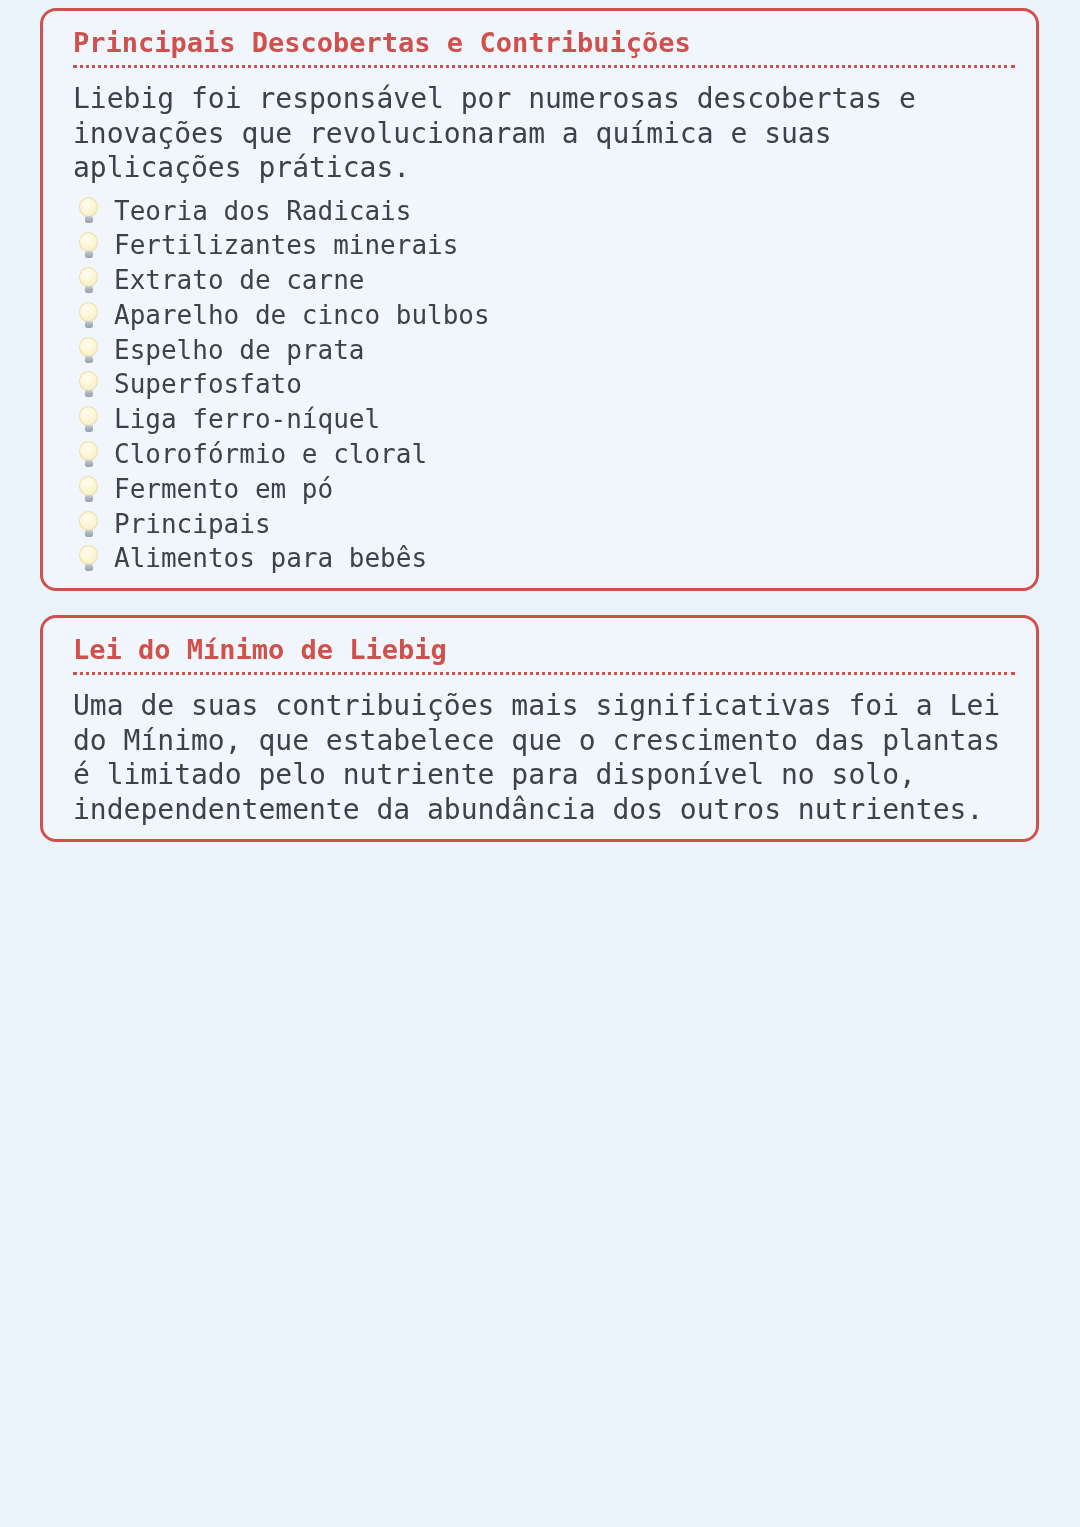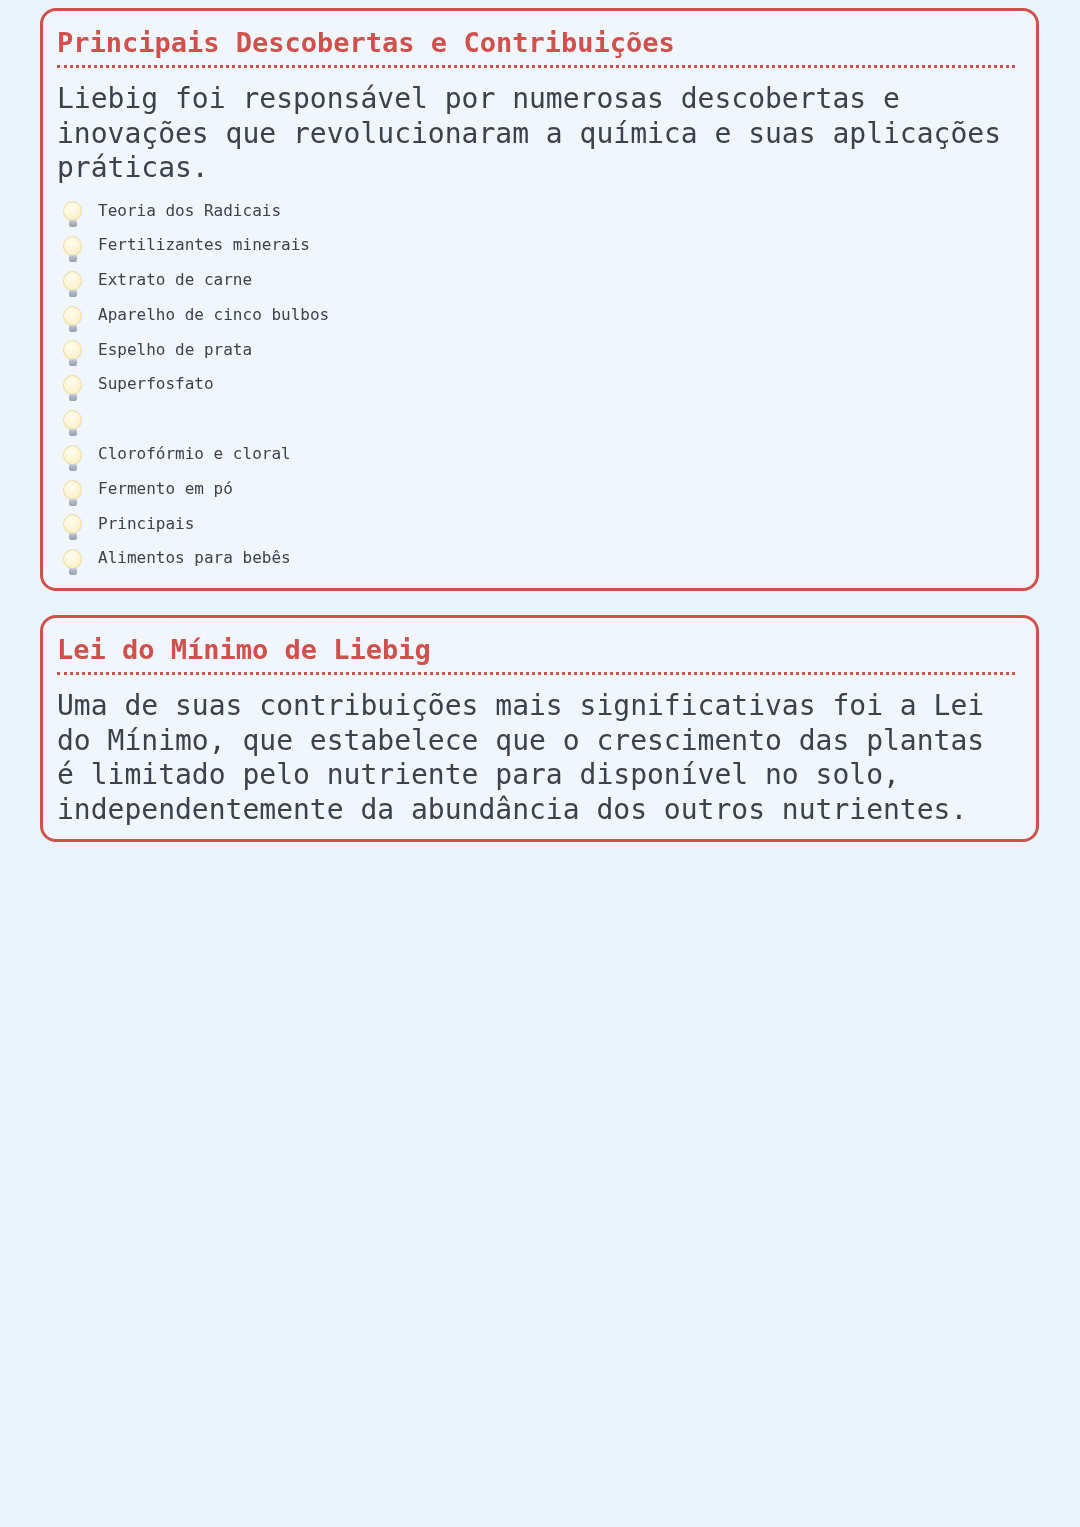--- a/index.html
+++ b/index.html
@@ -22,21 +22,21 @@
     font-family: "DejaVu Sans Mono", "Liberation Mono", monospace;
     color: var(--text-color);
   }
   .page {
     padding: 8px 41px 40px 40px;
   }
   .card {
     background: var(--card-background);
     border: 3px solid var(--accent-red);
     border-radius: 16px;
-    padding: 16px 21px 12px 14px;
+    padding: 16px 21px 12px 30px;
     margin-bottom: 24px;
   }
   .card-title {
     margin: 0;
     font-size: 27px;
     line-height: 32px;
     font-weight: bold;
     color: var(--accent-red);
     letter-spacing: 0;
     padding-bottom: 6px;
@@ -47,23 +47,23 @@
     font-size: 28px;
     line-height: 34.5px;
   }
   ul.bulb-list {
     list-style: none;
     margin: 8px 0 0 0;
     padding: 0;
   }
   ul.bulb-list li {
     display: flex;
-    align-items: flex-end;
+    align-items: center;
     height: 34.8px;
-    font-size: 16px;
+    font-size: 26px;
     line-height: 34.8px;
   }
   .bulb {
     position: relative;
     width: 20px;
     height: 27px;
     margin-left: 6px;
     margin-right: 15px;
     flex: 0 0 auto;
   }
@@ -117,20 +117,21 @@
         <li>
         <span class="bulb"></span>
         <span>Espelho de prata</span>
       </li>
         <li>
         <span class="bulb"></span>
         <span>Superfosfato</span>
       </li>
         <li>
         <span class="bulb"></span>
+        <span>Liga ferro-níquel</span>
       </li>
         <li>
         <span class="bulb"></span>
         <span>Clorofórmio e cloral</span>
       </li>
         <li>
         <span class="bulb"></span>
         <span>Fermento em pó</span>
       </li>
         <li>

